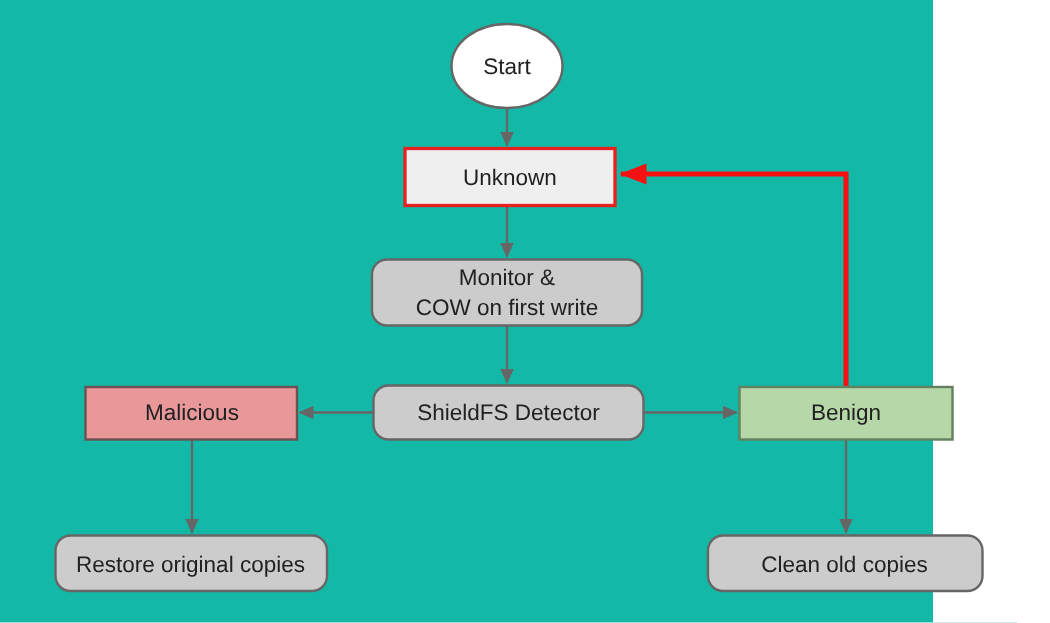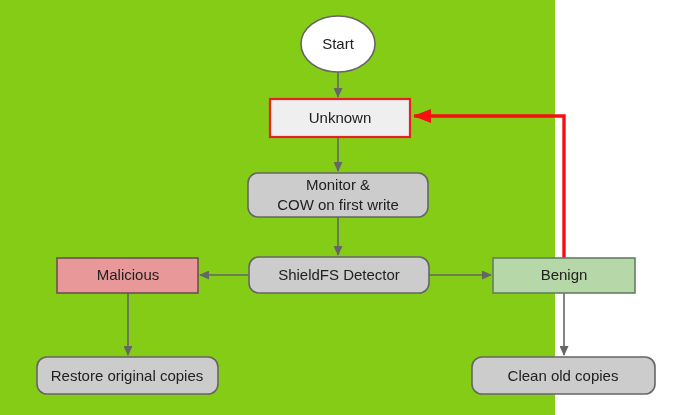--- a/index.html
+++ b/index.html
@@ -5,23 +5,23 @@
   html, body {
     margin: 0;
     padding: 0;
     background: #ffffff;
     width: 700px;
     height: 415px;
     overflow: hidden;
   }
   .canvas {
     position: relative;
-    width: 555px;
+    width: 622px;
     height: 415px;
-    background: #84cc16;
+    background: #14b8a6;
   }
   svg { display: block; }
   .lbl {
     font-family: "Liberation Sans", sans-serif;
     font-size: 15px;
     fill: #212121;
     text-anchor: middle;
   }
   .edge { fill: none; }
 </style>

